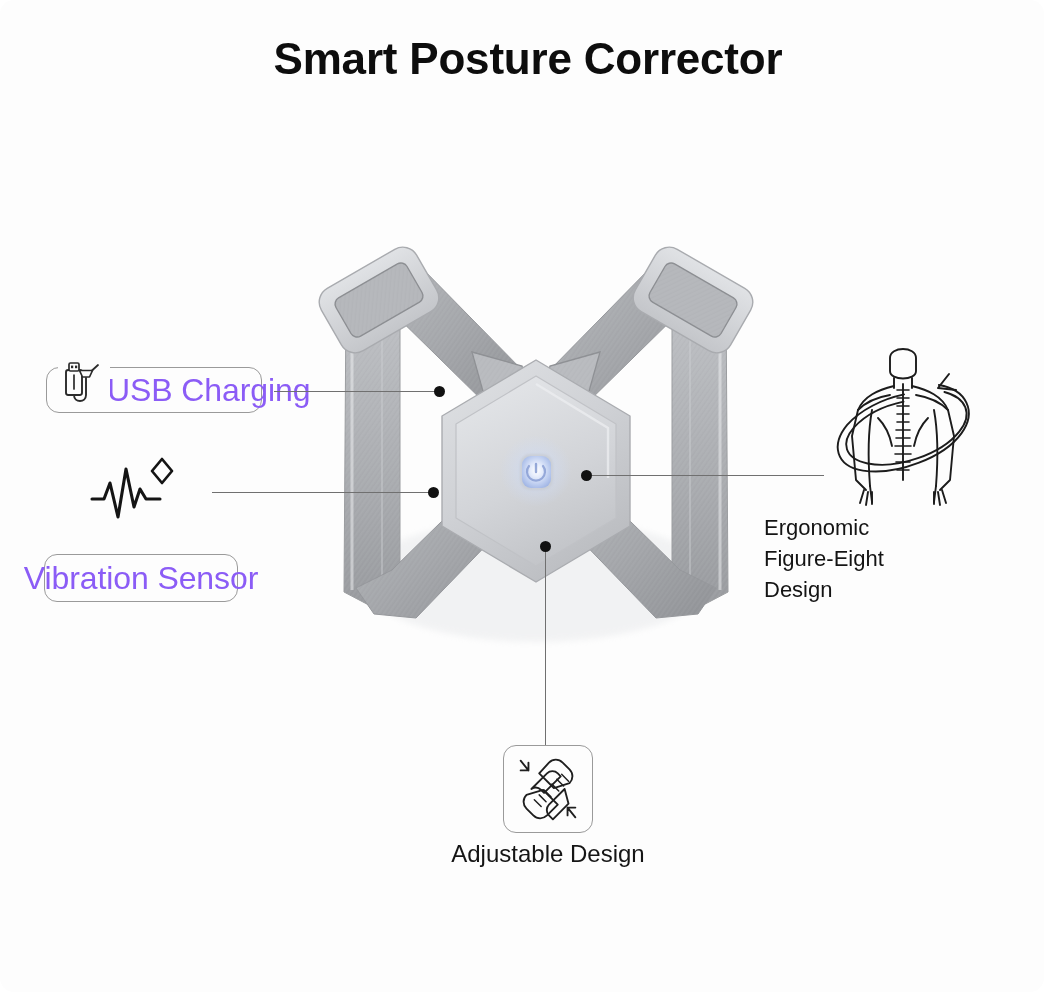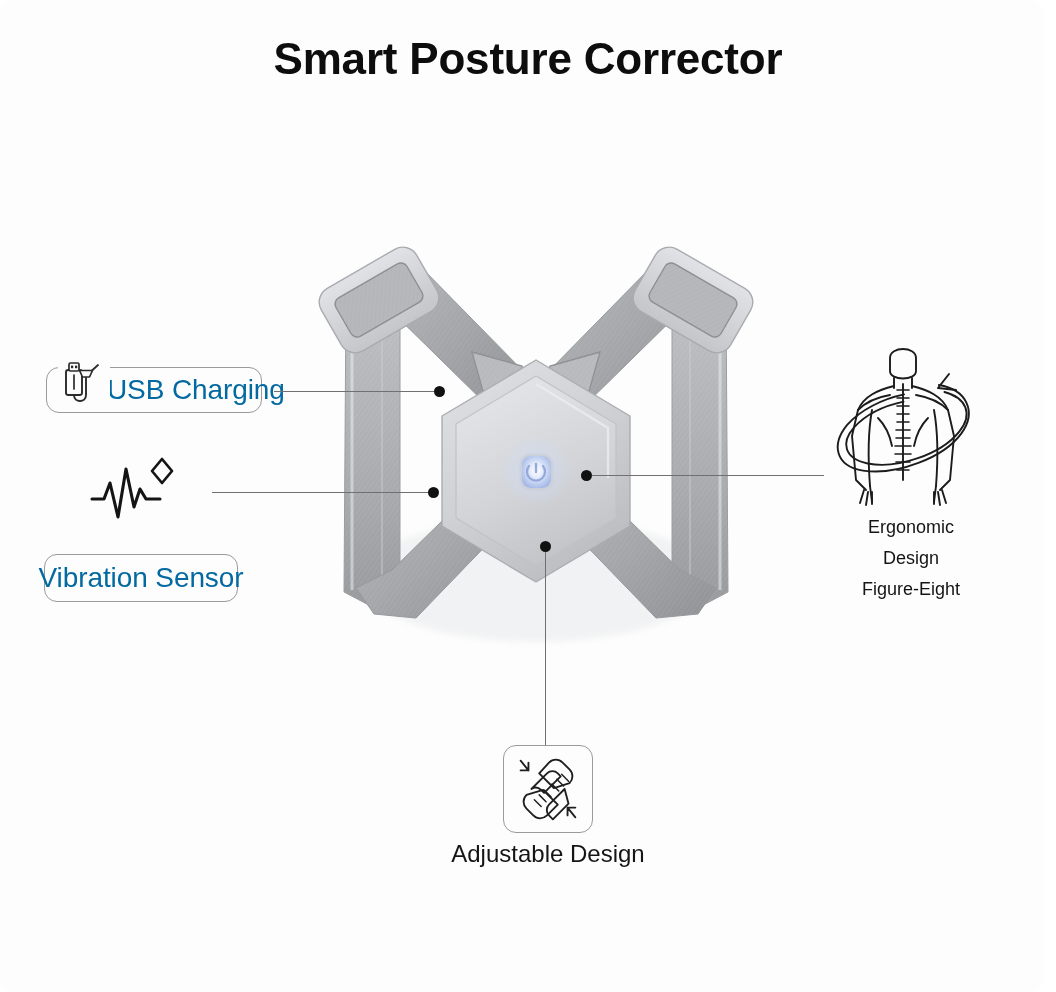--- a/index.html
+++ b/index.html
@@ -37,22 +37,22 @@
   .label-box {
     position: absolute;
     box-sizing: border-box;
     border: 1.6px solid #9a9a9a;
     border-radius: 13px;
     background: #fdfdfd;
     display: flex;
     align-items: center;
   }
   .label-text {
-    font-size: 28px;
-    color: #0369a1;
+    font-size: 32px;
+    color: #8b5cf6;
     white-space: nowrap;
     letter-spacing: -0.1px;
   }
 
   
   #usb-label {
     left: 46px;
     top: 367px;
     width: 216px;
     height: 46px;
@@ -105,25 +105,24 @@
     top: 840px;
     width: 304px;
     text-align: center;
     font-size: 24px;
     color: #151515;
   }
 
   
   #ergo-caption {
     position: absolute;
-    left: 800px;
+    left: 764px;
     top: 512px;
     width: 222px;
-    text-align: center;
-    font-size: 18px;
+    font-size: 22px;
     line-height: 31px;
     color: #141414;
   }
   #ergo-figure {
     position: absolute;
     left: 828px;
     top: 340px;
     width: 168px;
     height: 172px;
   }
@@ -372,22 +371,22 @@
                  C108 120, 62 126, 34 114
                  C12 104, 12 88, 28 76
                  C42 66, 62 61, 82 61" transform="rotate(-12 82 92)"></path>
 
         <path d="M121 34 L110 48 L128 50" stroke-width="2"></path>
       </g>
     </svg>
   </div>
   <div id="ergo-caption">
     <div>Ergonomic</div>
+    <div>Figure-Eight</div>
     <div>Design</div>
-    <div>Figure-Eight</div>
   </div>
 
   <div class="lead-line lead-v" style="left:545px; top:551px; height:194px;"></div>
   <div class="lead-dot" style="left:540px; top:541px;"></div>
 
   <div id="straps-box">
     <svg viewBox="0 0 90 88" width="88" height="86">
       <g fill="none" stroke="#1f1f1f" stroke-width="1.9" stroke-linecap="round" stroke-linejoin="round">
 
         <path d="M17 15 L25 25 M25 25 L25 17 M25 25 L17 25"></path>

